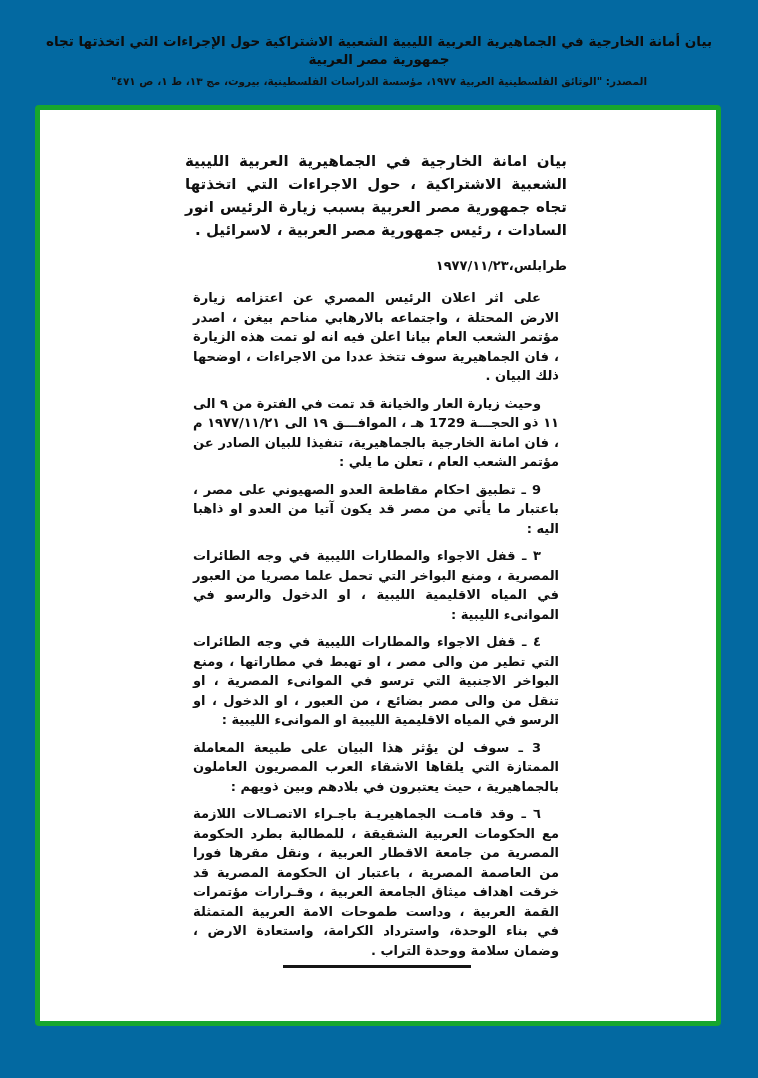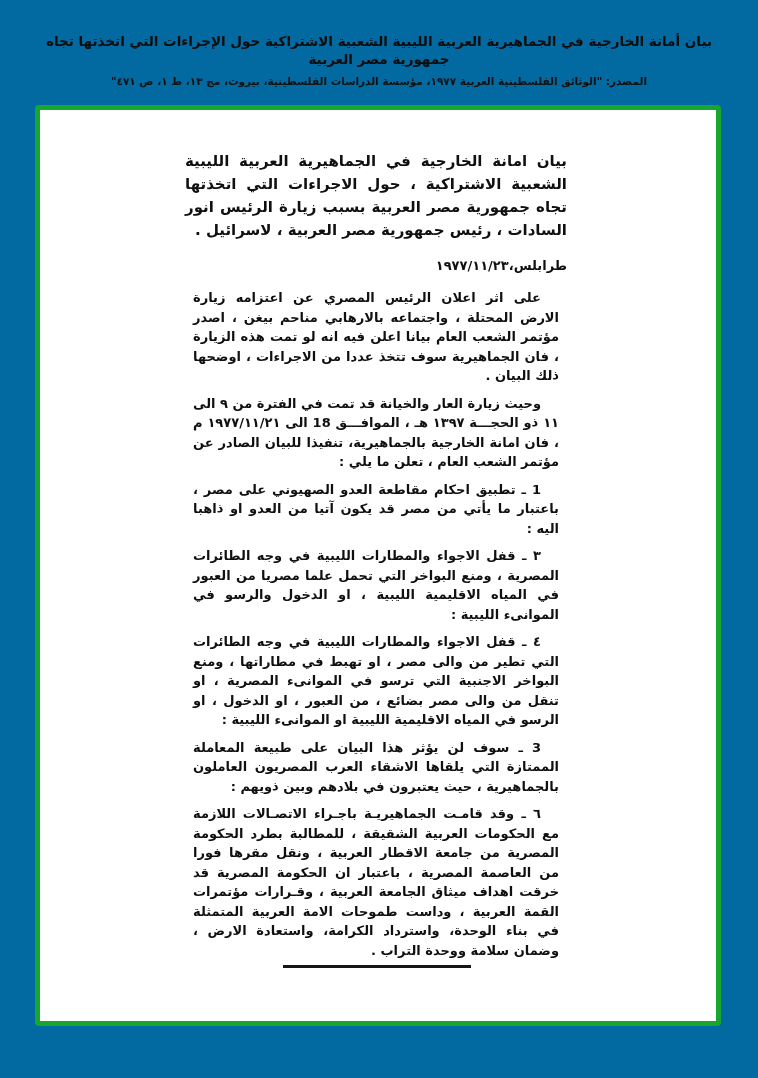--- a/index.html
+++ b/index.html
@@ -108,22 +108,22 @@
     <div class="doc-column">
 
       <p class="doc-title">بيان امانة الخارجية في الجماهيرية العربية الليبية الشعبية الاشتراكية ، حول الاجراءات التي اتخذتها تجاه جمهورية مصر العربية بسبب زيارة الرئيس انور السادات ، رئيس جمهورية مصر العربية ، لاسرائيل .</p>
 
       <div class="dateline">
         <span class="place-date">طرابلس،٢٣/‏١١/‏١٩٧٧</span>
       </div>
 
       <div class="doc-body">
         <p>على اثر اعلان الرئيس المصري عن اعتزامه زيارة الارض المحتلة ، واجتماعه بالارهابي مناحم بيغن ، اصدر مؤتمر الشعب العام بيانا اعلن فيه انه لو تمت هذه الزيارة ، فان الجماهيرية سوف تتخذ عددا من الاجراءات ، اوضحها ذلك البيان .</p>
-        <p>وحيث زيارة العار والخيانة قد تمت في الفترة من ٩ الى ١١ ذو الحجـــة ١٣٩٧ هـ ،  الموافـــق 18 الى ٢١/‏١١/‏١٩٧٧ م ، فان امانة الخارجية بالجماهيرية، تنفيذا للبيان الصادر عن مؤتمر الشعب العام ، تعلن ما يلي :</p>
-        <p>1 ـ تطبيق احكام مقاطعة العدو الصهيوني على مصر ، باعتبار ما يأتي من مصر قد يكون آتيا من العدو او ذاهبا اليه :</p>
+        <p>وحيث زيارة العار والخيانة قد تمت في الفترة من ٩ الى ١١ ذو الحجـــة 1729 هـ ،  الموافـــق ١٩ الى ٢١/‏١١/‏١٩٧٧ م ، فان امانة الخارجية بالجماهيرية، تنفيذا للبيان الصادر عن مؤتمر الشعب العام ، تعلن ما يلي :</p>
+        <p>9 ـ تطبيق احكام مقاطعة العدو الصهيوني على مصر ، باعتبار ما يأتي من مصر قد يكون آتيا من العدو او ذاهبا اليه :</p>
         <p>٣ ـ قفل الاجواء والمطارات الليبية في وجه الطائرات المصرية ، ومنع البواخر التي تحمل علما مصريا من العبور في المياه الاقليمية الليبية ، او الدخول والرسو في الموانىء الليبية :</p>
         <p>٤ ـ قفل الاجواء والمطارات الليبية في وجه الطائرات التي تطير من والى مصر ، او تهبط في مطاراتها ، ومنع البواخر الاجنبية التي ترسو في الموانىء المصرية ، او تنقل من والى مصر بضائع ، من العبور ، او الدخول ، او الرسو في المياه الاقليمية الليبية او الموانىء الليبية :</p>
         <p>3 ـ سوف لن يؤثر هذا البيان على طبيعة المعاملة الممتازة التي يلقاها الاشقاء العرب المصريون العاملون بالجماهيرية ، حيث يعتبرون في بلادهم وبين ذويهم :</p>
         <p>٦ ـ وقد قامـت الجماهيريـة باجـراء الاتصـالات اللازمة مع الحكومات العربية الشقيقة ، للمطالبة بطرد الحكومة المصرية من جامعة الاقطار العربية ، ونقل مقرها فورا من العاصمة المصرية ، باعتبار ان الحكومة المصرية قد خرقت اهداف ميثاق الجامعة العربية ، وقـرارات مؤتمرات القمة العربية ، وداست طموحات الامة العربية المتمثلة في بناء الوحدة، واسترداد الكرامة، واستعادة الارض ، وضمان سلامة ووحدة التراب .</p>
       </div>
 
     </div>
 
     <div class="bottom-divider"></div>
 

